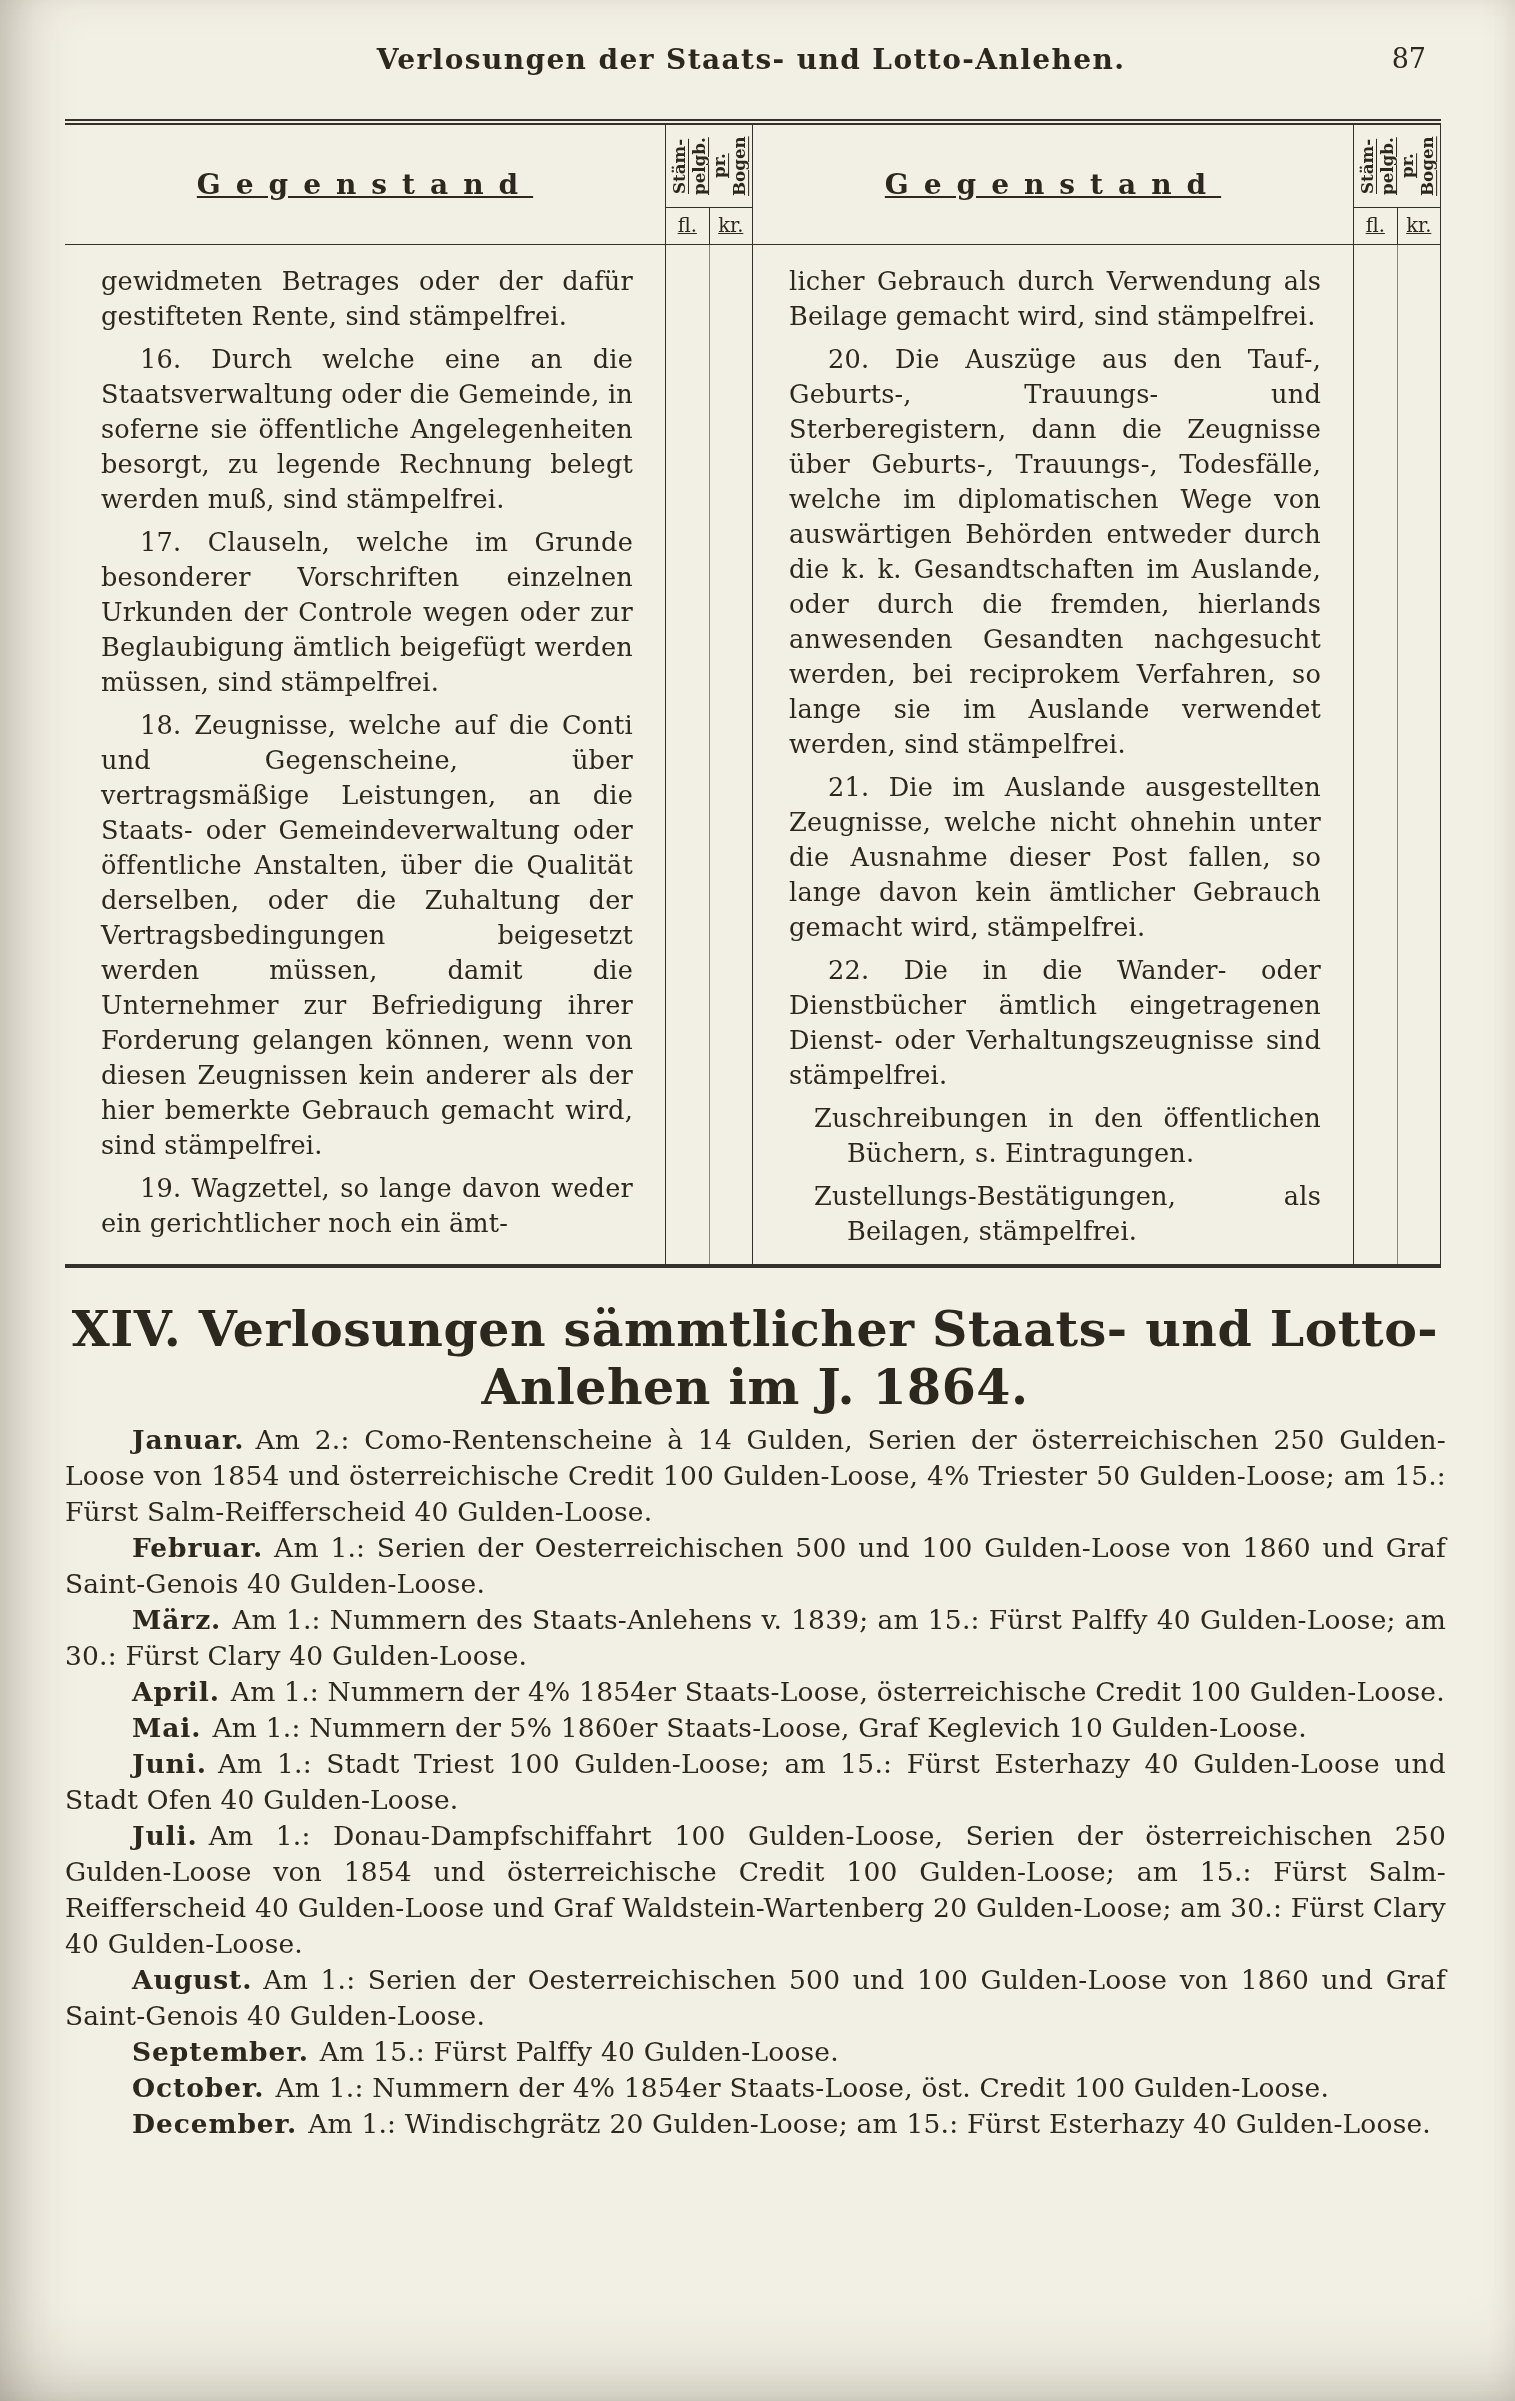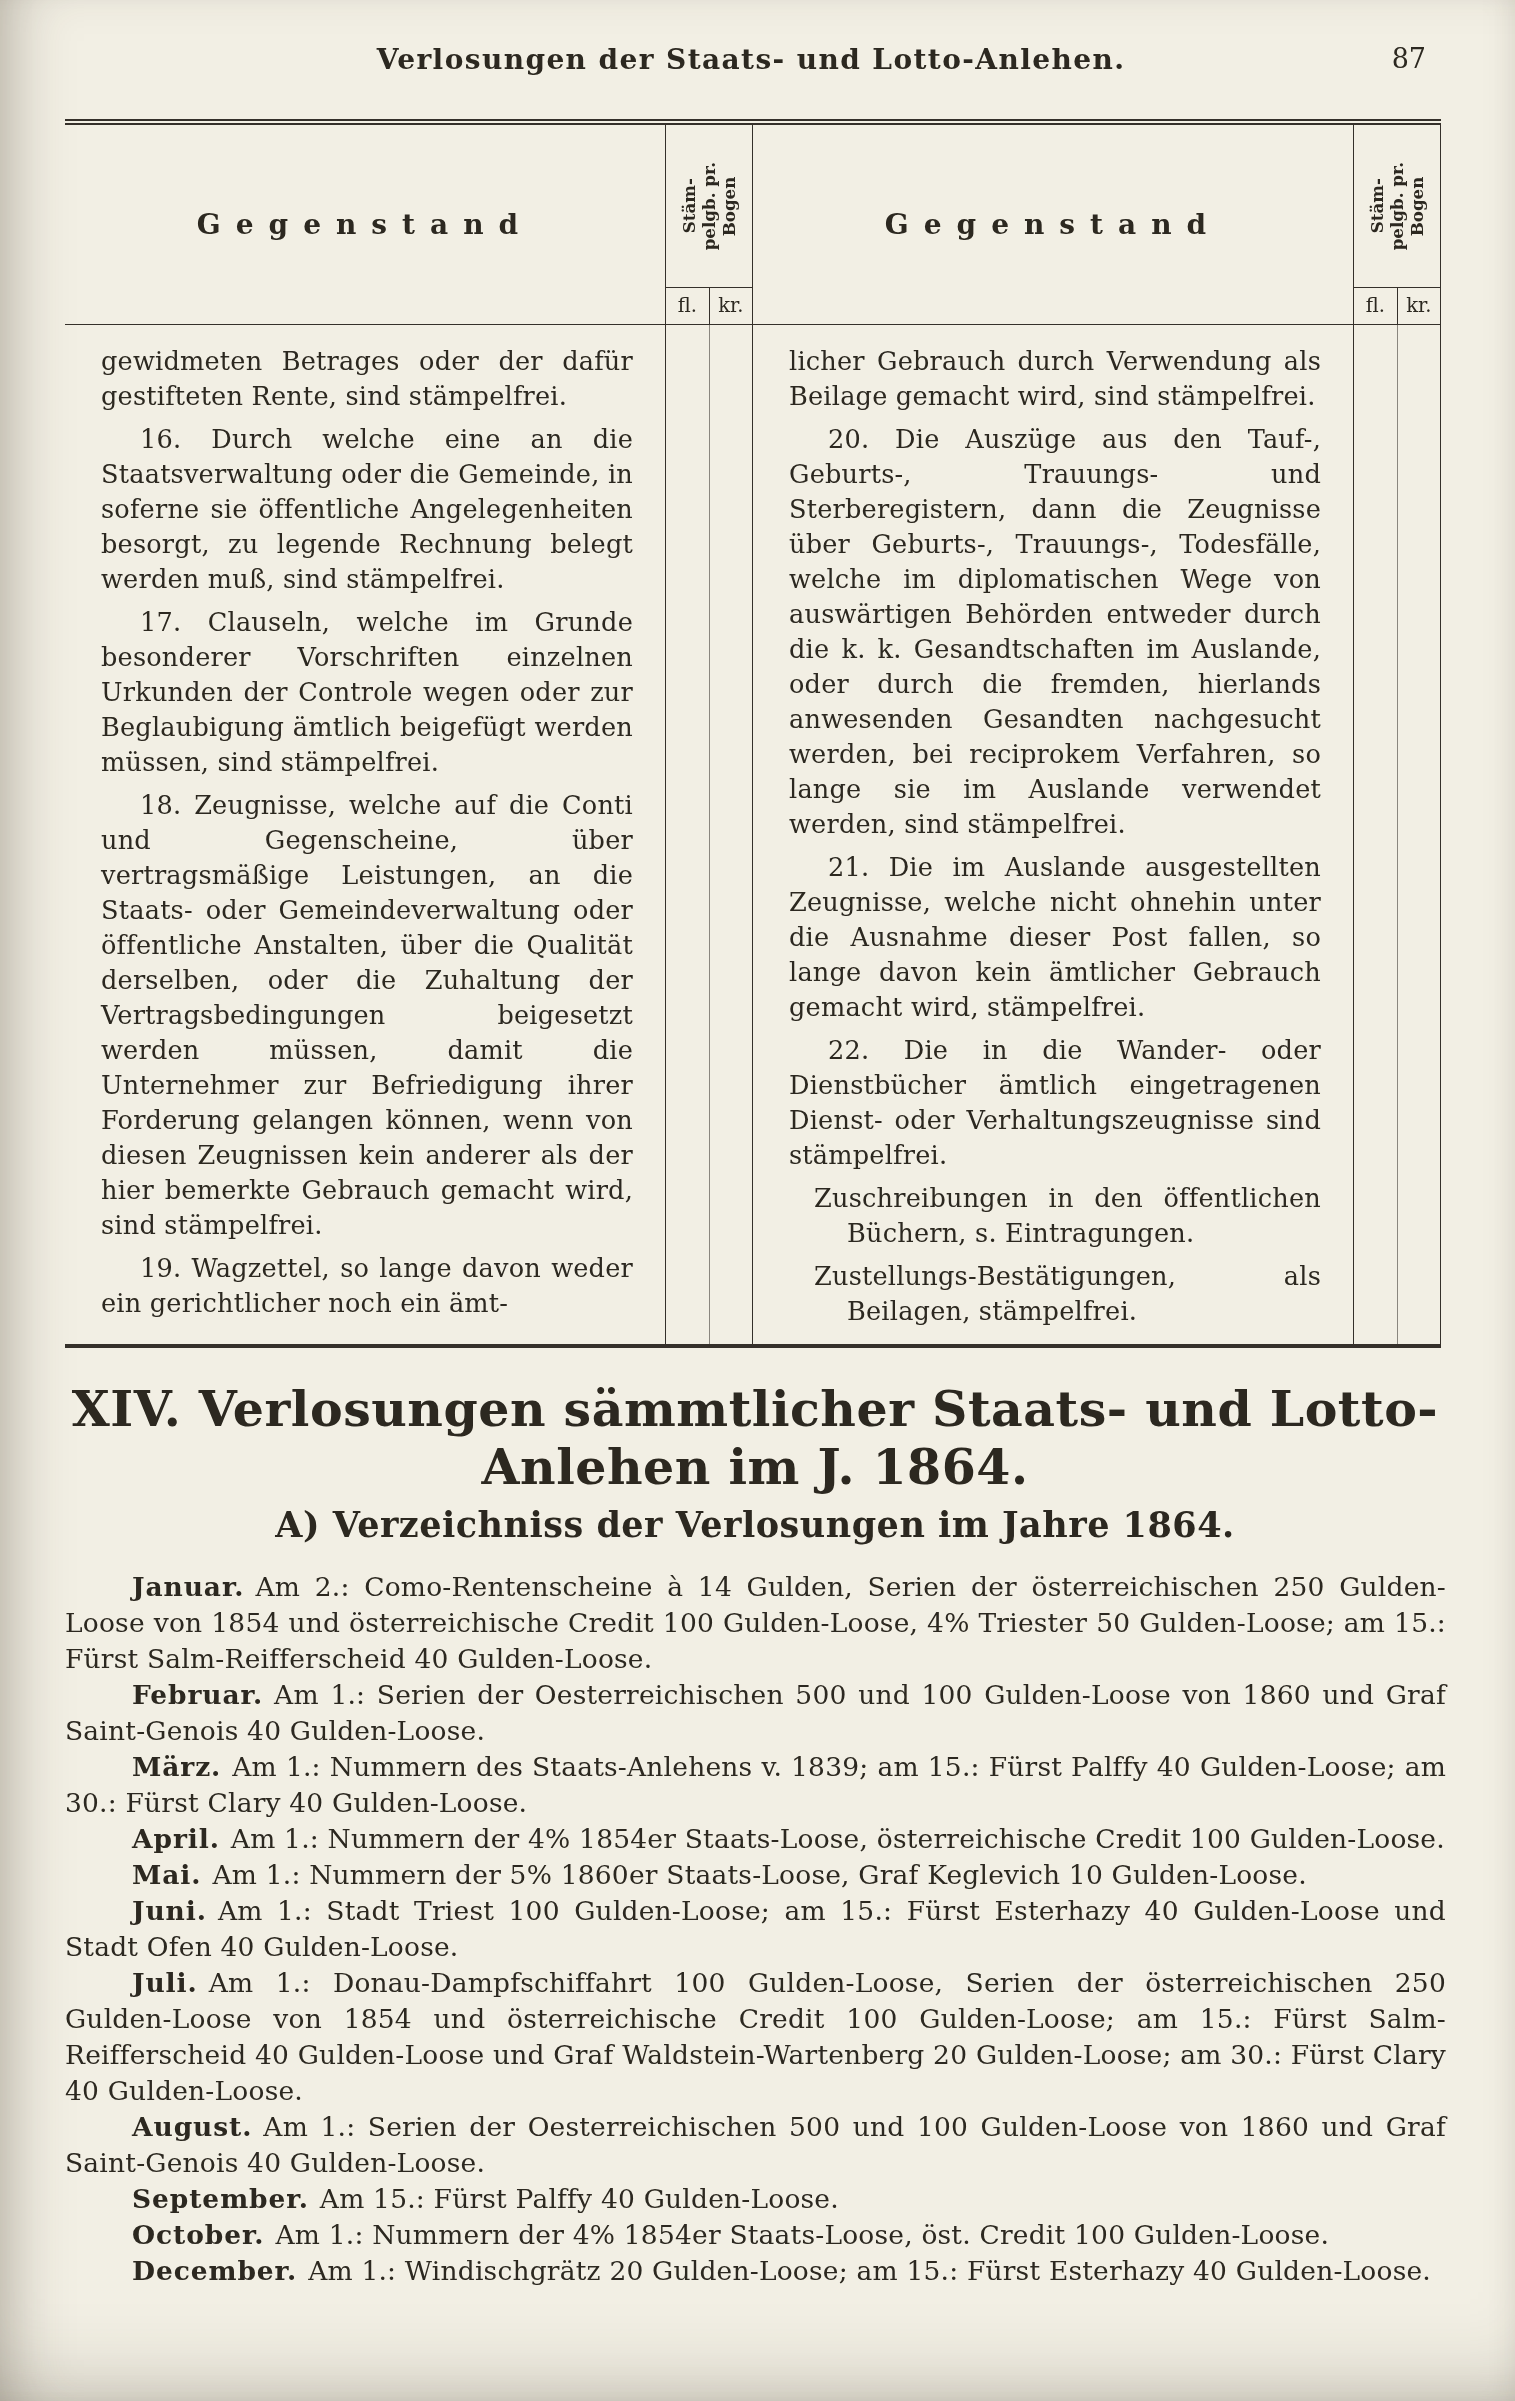--- a/index.html
+++ b/index.html
@@ -21,21 +21,21 @@
                inset -16.7px 0 37px -28px rgba(60,50,35,.22),
                inset 0 -65px 84px -56px rgba(60,50,35,.25);
     position:relative;
   }
   
   .rh{position:relative;height:43px;margin-bottom:33px;}
   .rh-title{position:absolute;left:0;right:8px;text-align:center;font-weight:bold;font-size:28px;letter-spacing:1.4px;}
   .rh-page{position:absolute;right:19px;top:0;font-size:27px;}
   
   .stamp-table{border-top:6.5px double var(--rule);border-bottom:4.6px solid var(--rule);width:1376px;}
-  .t-head{display:flex;border-bottom:1.9px solid var(--rule);height:200px;}
+  .t-head{display:flex;border-bottom:1.9px solid var(--rule);height:120px;text-decoration:underline;}
   .h-subject{width:var(--textw);display:flex;align-items:center;justify-content:center;
     font-weight:bold;font-size:28px;letter-spacing:15px;}
   .h-stamp{width:var(--stampw);border-left:1.9px solid var(--rule);border-right:1.9px solid var(--rule);
     display:flex;flex-direction:column;}
   .h-rot{flex:1;display:flex;align-items:center;justify-content:center;overflow:hidden;}
   .h-rot span{writing-mode:vertical-rl;transform:rotate(180deg);font-size:16.7px;line-height:1.2;
     text-align:center;white-space:pre-line;font-weight:bold;}
   .h-units{border-top:1.9px solid var(--rule);display:flex;height:37px;font-size:19.5px;}
   .h-units .u{flex:1;text-align:center;line-height:35px;}
   .h-units .u + .u{border-left:1.4px solid var(--rule);}
@@ -112,21 +112,20 @@
         <p>21. Die im Auslande ausgestellten Zeugnisse, welche nicht ohnehin unter die Ausnahme dieser Post fallen, so lange davon kein ämtlicher Gebrauch gemacht wird, stämpelfrei.</p>
         <p>22. Die in die Wander- oder Dienstbücher ämtlich eingetragenen Dienst- oder Verhaltungszeugnisse sind stämpelfrei.</p>
         <p class="hang">Zuschreibungen in den öffentlichen Büchern, s. Eintragungen.</p>
         <p class="hang">Zustellungs-Bestätigungen, als Beilagen, stämpelfrei.</p>
       </div>
       <div class="b-stamp"></div>
     </div>
   </div>
 
   <h1 class="sec-h1">XIV. Verlosungen sämmtlicher Staats- und Lotto-Anlehen im J. 1864.</h1>
-  <h2 class="sec-h2">A) Verzeichniss der Verlosungen im Jahre 1864.</h2>
 
   <div class="entries">
     <p><span class="month">Januar.</span><span>Am 2.: Como-Rentenscheine à 14 Gulden, Serien der österreichischen 250 Gulden-Loose von 1854 und österreichische Credit 100 Gulden-Loose, 4% Triester 50 Gulden-Loose; am 15.: Fürst Salm-Reifferscheid 40 Gulden-Loose.</span></p>
     <p><span class="month">Februar.</span><span>Am 1.: Serien der Oesterreichischen 500 und 100 Gulden-Loose von 1860 und Graf Saint-Genois 40 Gulden-Loose.</span></p>
     <p><span class="month">März.</span><span>Am 1.: Nummern des Staats-Anlehens v. 1839; am 15.: Fürst Palffy 40 Gulden-Loose; am 30.: Fürst Clary 40 Gulden-Loose.</span></p>
     <p><span class="month">April.</span><span>Am 1.: Nummern der 4% 1854er Staats-Loose, österreichische Credit 100 Gulden-Loose.</span></p>
     <p><span class="month">Mai.</span><span>Am 1.: Nummern der 5% 1860er Staats-Loose, Graf Keglevich 10 Gulden-Loose.</span></p>
     <p><span class="month">Juni.</span><span>Am 1.: Stadt Triest 100 Gulden-Loose; am 15.: Fürst Esterhazy 40 Gulden-Loose und Stadt Ofen 40 Gulden-Loose.</span></p>
     <p><span class="month">Juli.</span><span>Am 1.: Donau-Dampfschiffahrt 100 Gulden-Loose, Serien der österreichischen 250 Gulden-Loose von 1854 und österreichische Credit 100 Gulden-Loose; am 15.: Fürst Salm-Reifferscheid 40 Gulden-Loose und Graf Waldstein-Wartenberg 20 Gulden-Loose; am 30.: Fürst Clary 40 Gulden-Loose.</span></p>
     <p><span class="month">August.</span><span>Am 1.: Serien der Oesterreichischen 500 und 100 Gulden-Loose von 1860 und Graf Saint-Genois 40 Gulden-Loose.</span></p>

